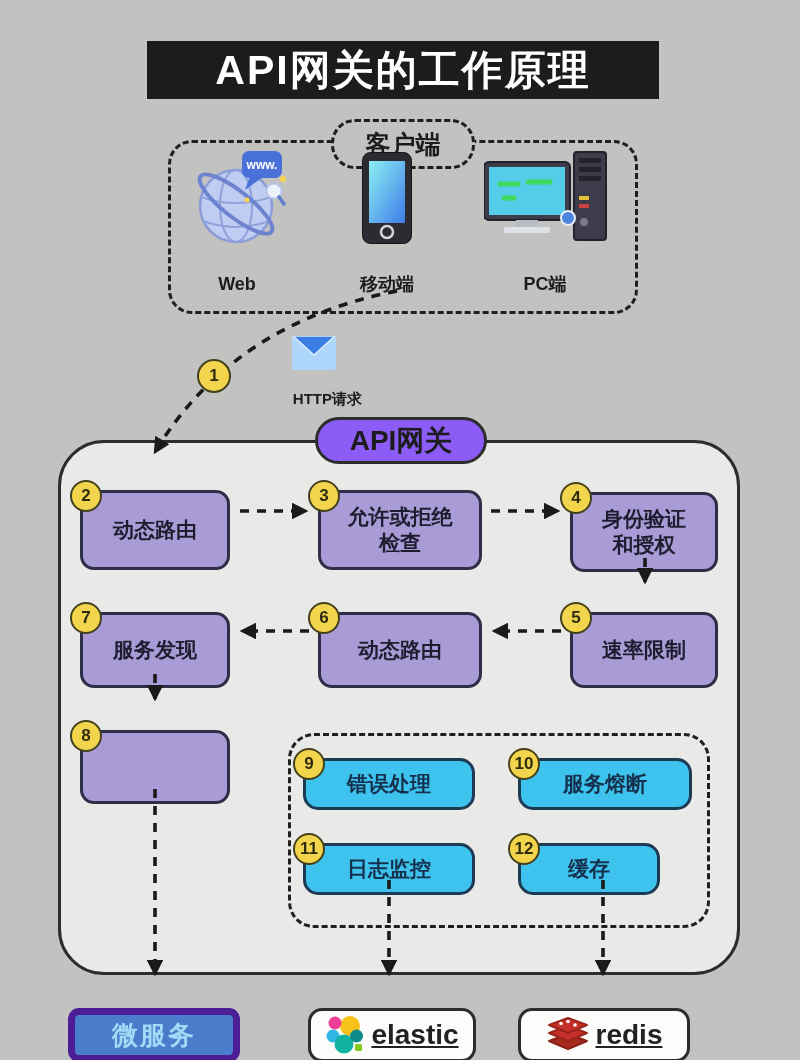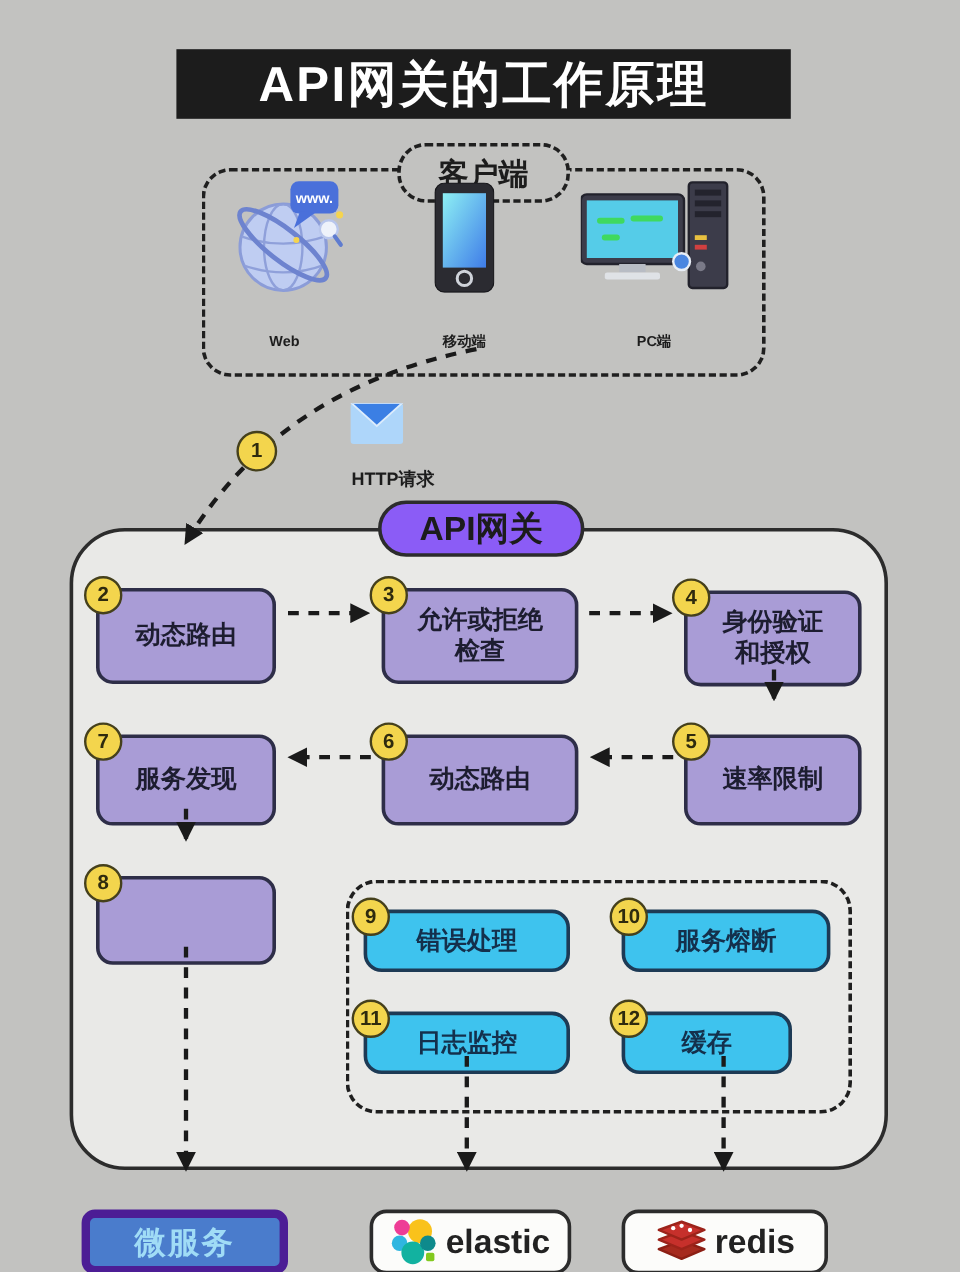--- a/index.html
+++ b/index.html
@@ -25,21 +25,21 @@
     border:3px dashed #1f1f1f;border-radius:24px;z-index:4;
   }
   .client-pill{
     left:331px;top:99px;width:138px;height:44px;
     background:#c2c2c0;border:3px dashed #1f1f1f;border-radius:24px;
     display:flex;align-items:center;justify-content:center;z-index:5;
   }
   .client-pill span{font-size:25px;font-weight:bold;}
   .client-label{
     top:250px;height:28px;display:flex;align-items:center;justify-content:center;
-    font-size:12px;font-weight:bold;z-index:5;
+    font-size:18px;font-weight:bold;z-index:5;
   }
 
   
   .http-label{
     left:266px;top:370px;width:96px;text-align:right;
     font-size:15px;font-weight:bold;z-index:6;
   }
 
   
   .gateway-box{
@@ -101,21 +101,21 @@
     box-sizing:border-box;z-index:10;
   }
   .micro-box span{font-size:26px;font-weight:bold;color:#a0dcf6;letter-spacing:2px;}
   .logo-box{
     background:#fcfcfa;border:3px solid #2c2c2c;border-radius:14px;
     display:flex;align-items:center;justify-content:center;gap:6px;
     box-sizing:border-box;z-index:10;
   }
   .elastic-box{left:308px;top:988px;width:168px;height:54px;}
   .redis-box{left:518px;top:988px;width:172px;height:54px;}
-  .logo-box .brand{font-size:28px;font-weight:bold;color:#222;}
+  .logo-box .brand{font-size:28px;font-weight:bold;color:#222;text-decoration:underline;}
 
   .arrows{position:absolute;left:0;top:0;z-index:15;pointer-events:none;}
   .icon-svg{position:absolute;z-index:5;}
 </style>
 </head>
 <body>
 
 <div class="abs title-banner">
   <span>API网关的工作原理</span>
 </div>

